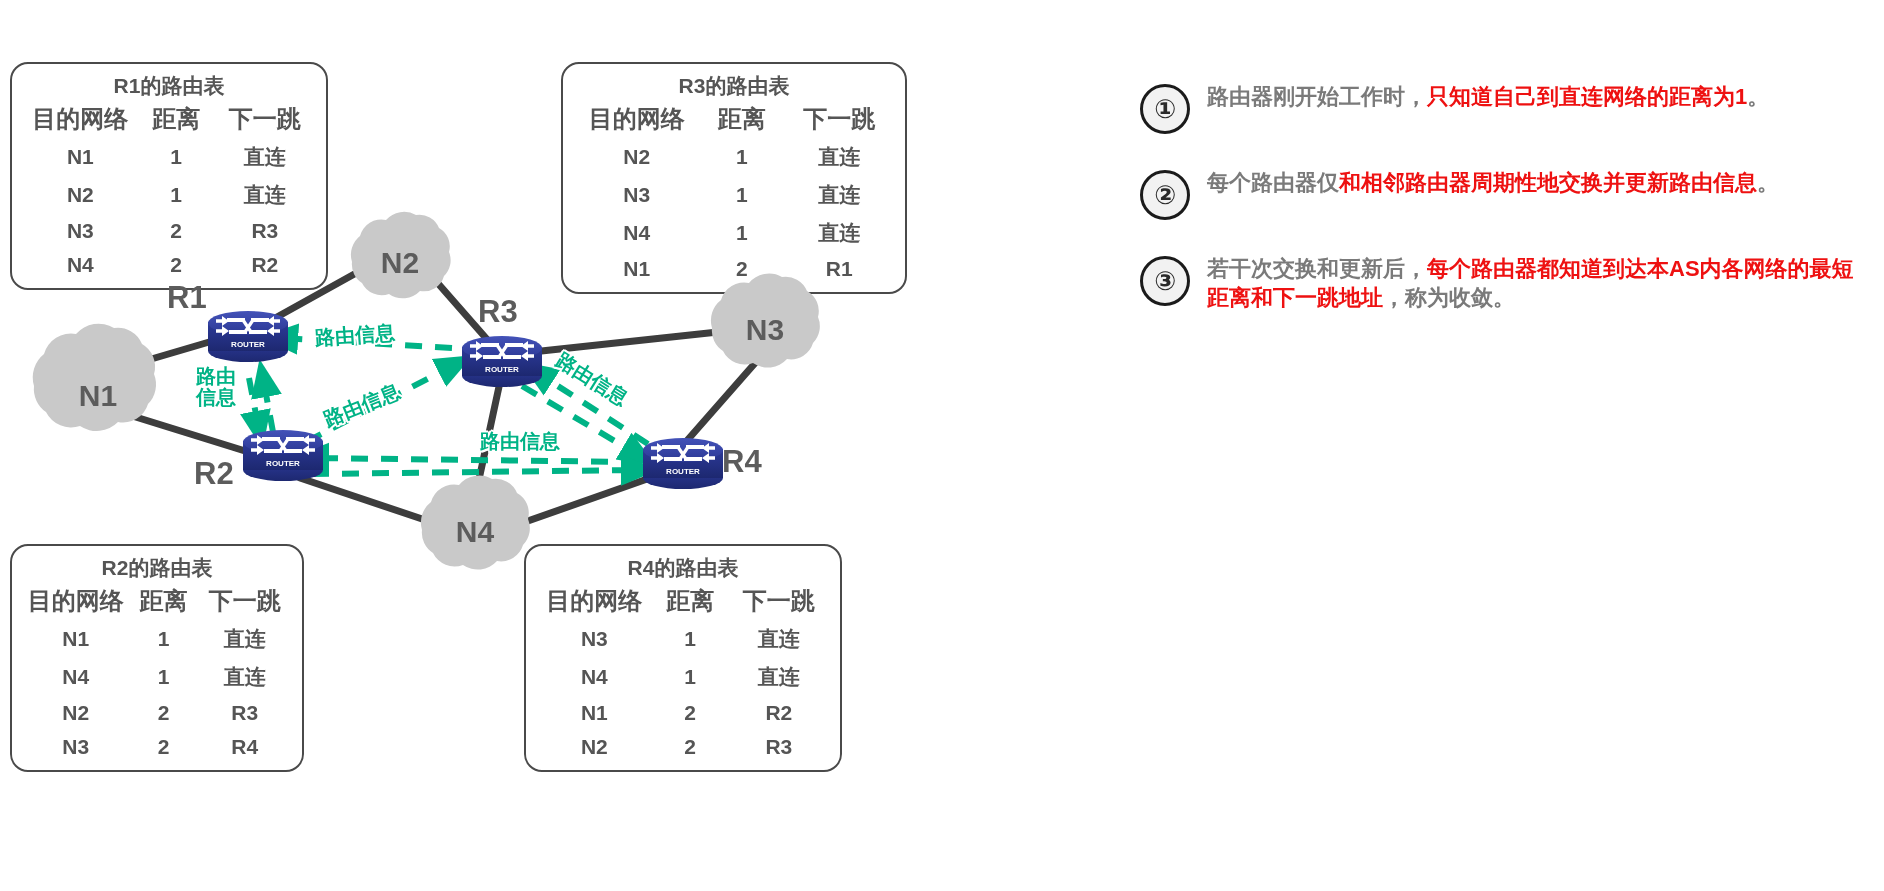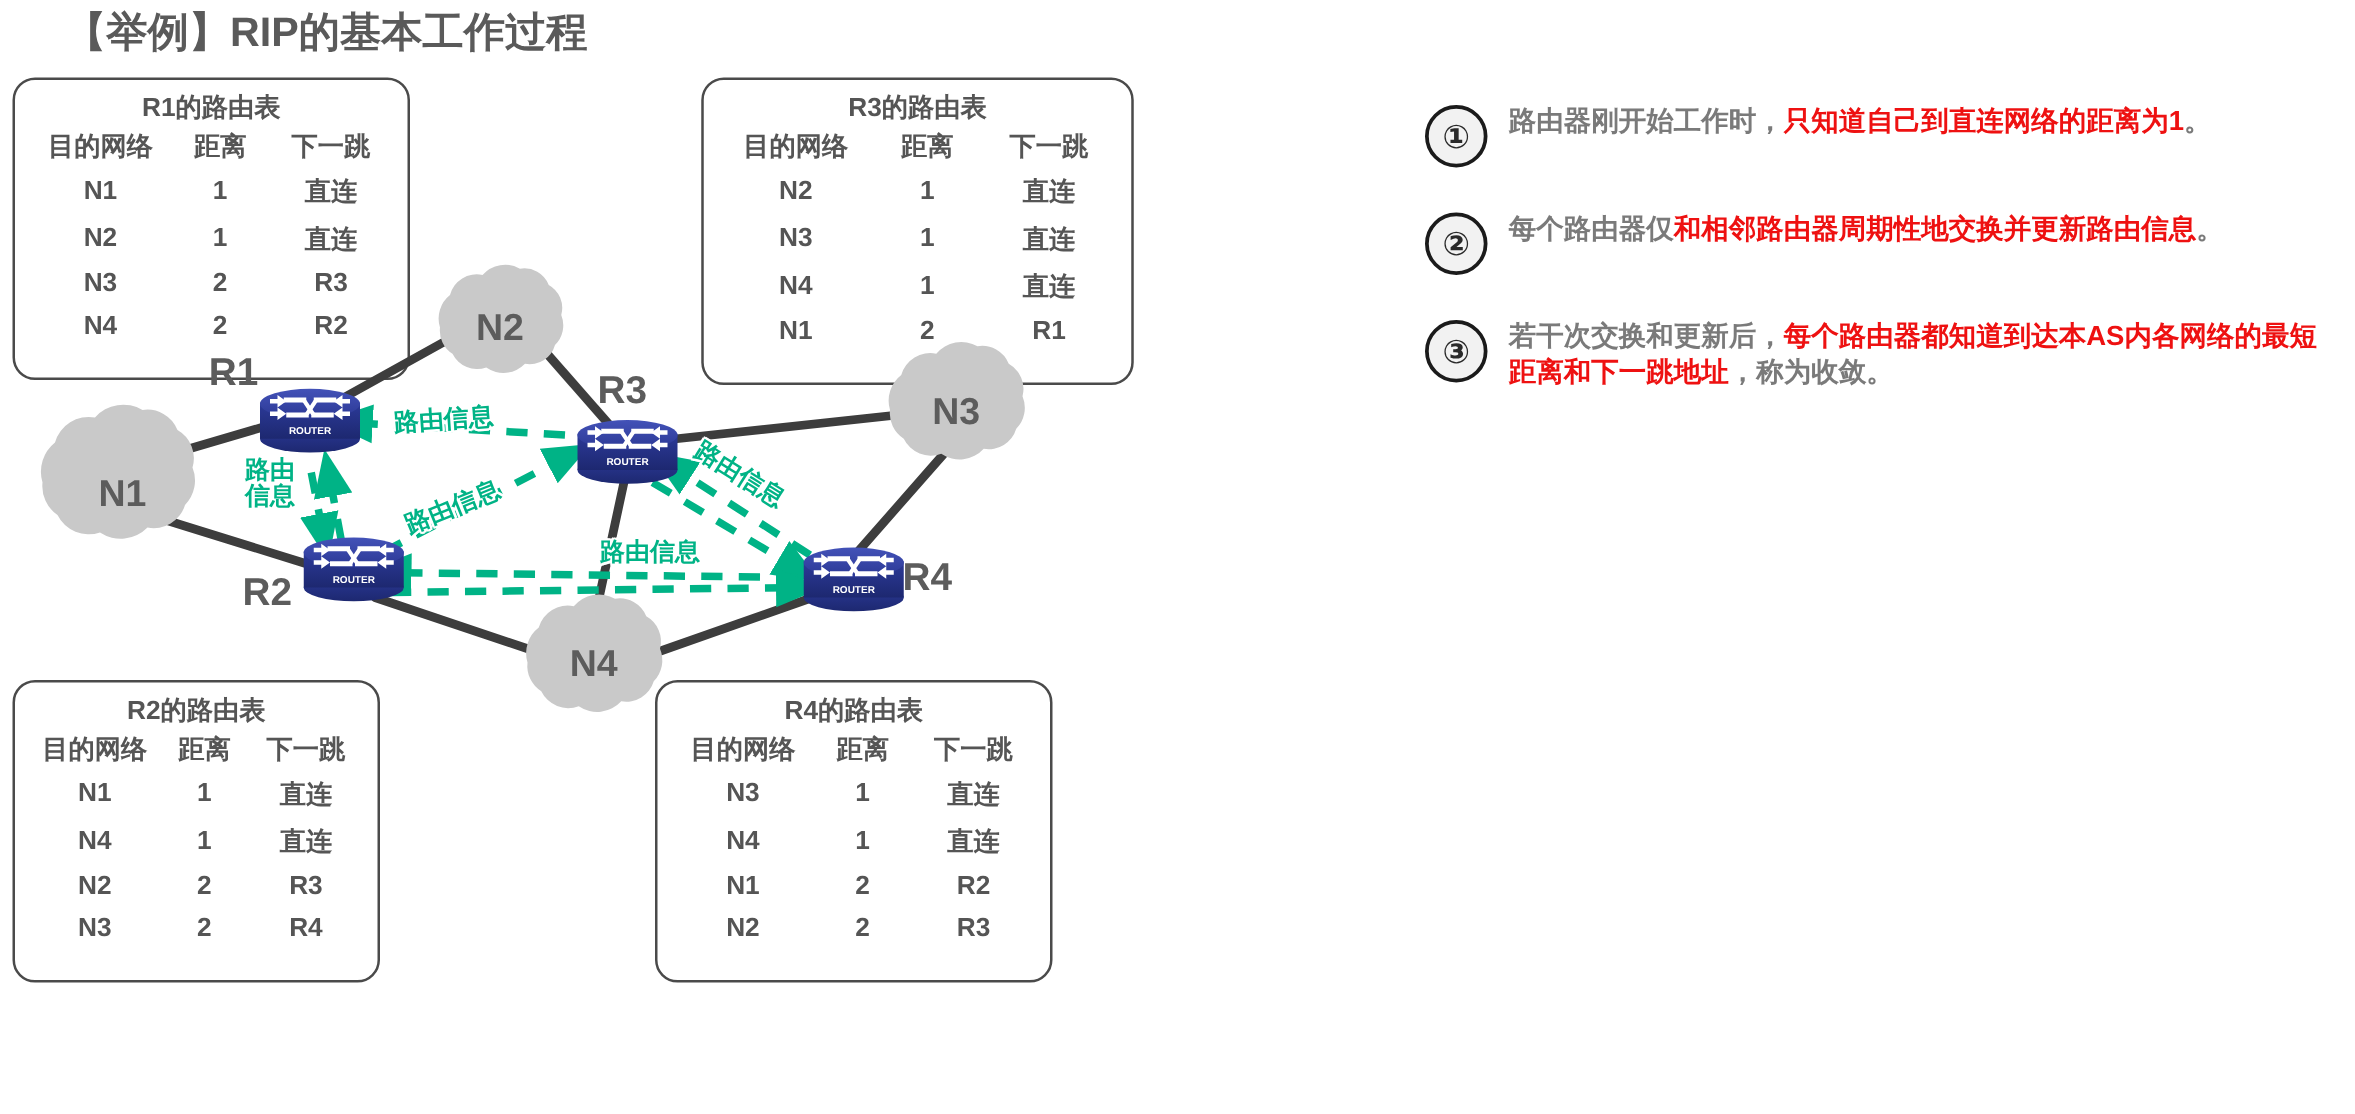--- a/index.html
+++ b/index.html
@@ -33,36 +33,36 @@
     white-space: nowrap;
   }
 
   
   .rt-card {
     position: absolute;
     box-sizing: border-box;
     border: 2.5px solid #4a4a4a;
     border-radius: 18px;
     background: #ffffff;
-    padding: 8px 14px 24px 14px;
+    padding: 8px 14px 6px 14px;
   }
   .rt-title {
     text-align: center;
     font-size: 21px;
     font-weight: bold;
     color: #555555;
     margin-bottom: 2px;
     white-space: nowrap;
   }
   .rt-table {
     width: 100%;
     border-collapse: collapse;
   }
   .rt-table th {
-    font-size: 21px;
+    font-size: 24px;
     font-weight: bold;
     color: #555555;
     padding: 1px 0 3px 0;
     white-space: nowrap;
   }
   .rt-table td {
     font-size: 21px;
     font-weight: bold;
     color: #555555;
     text-align: center;
@@ -169,21 +169,20 @@
   }
   .note-text .em {
     color: #ee1111;
   }
 </style>
 </head>
 <body>
 
 <div id="stage">
 
-  <div class="page-title">【举例】RIP的基本工作过程</div>
 
   <svg id="graph" viewBox="0 0 1030 891">
     <defs>
       <marker id="arrowGreen" markerWidth="7" markerHeight="7" refX="3.2" refY="3" orient="auto">
         <path d="M0,0.4 L6.4,3 L0,5.6 Z" fill="#00b386"></path>
       </marker>
       <linearGradient id="routerTop" x1="0" y1="0" x2="0" y2="1">
         <stop offset="0%" stop-color="#4352b8"></stop>
         <stop offset="100%" stop-color="#2b3894"></stop>
       </linearGradient>

